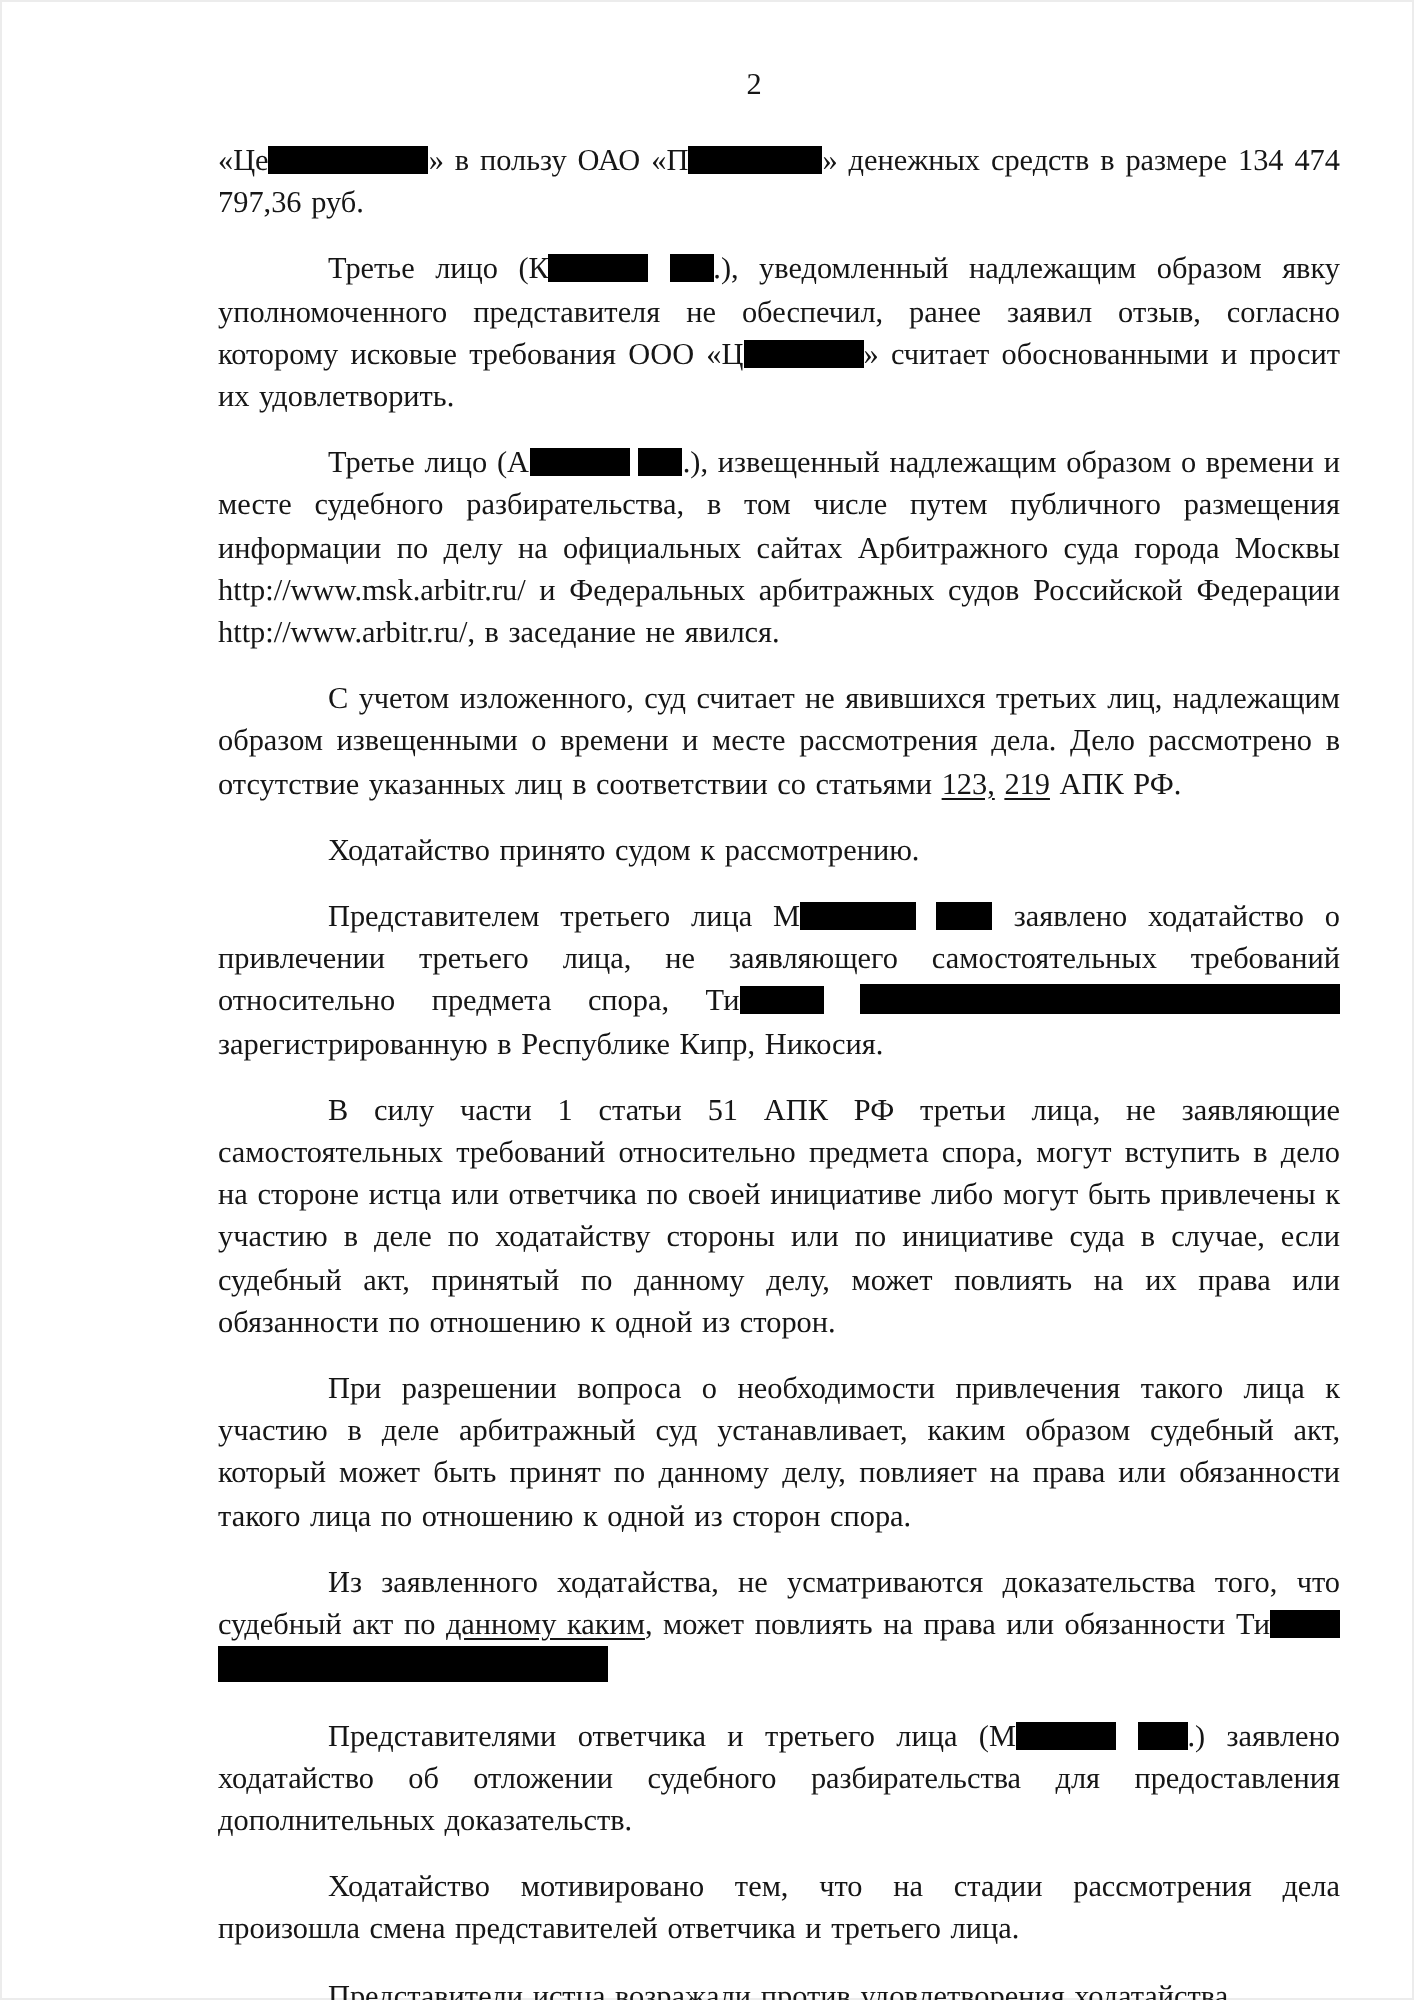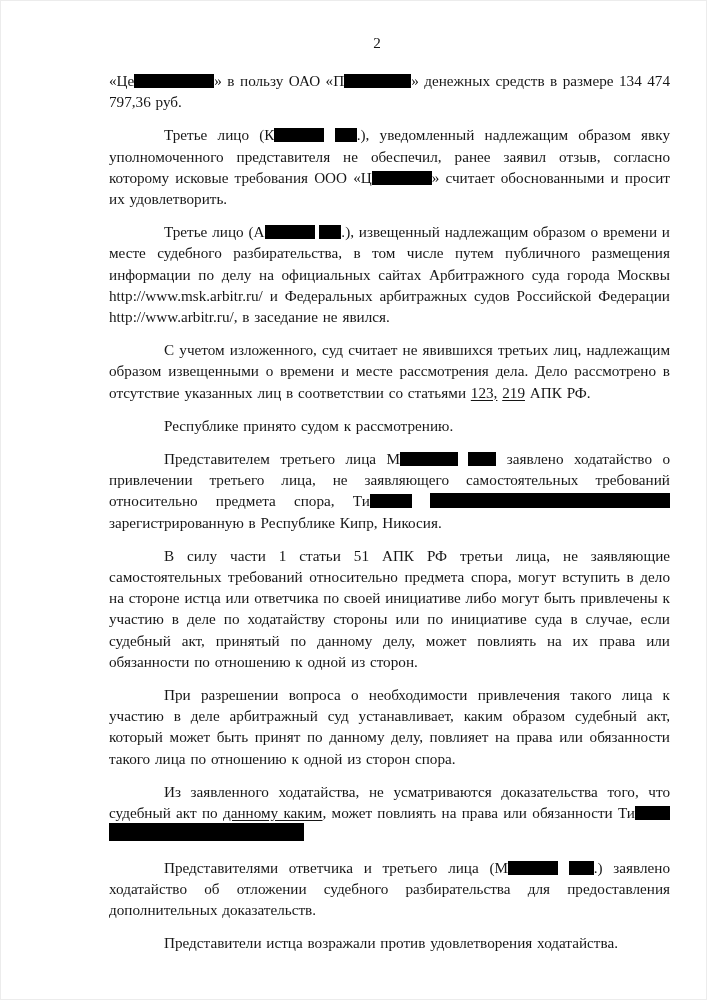--- a/index.html
+++ b/index.html
@@ -56,21 +56,22 @@
 </head>
 <body>
 
 <div class="page">
   <div class="page-number">2</div>
   <div class="content">
       <p class="para">«Це<span class="redact" style="width: 80px; background: rgb(0, 0, 0);"></span>» в пользу ОАО «П<span class="redact" style="width: 67px; background: rgb(0, 0, 0);"></span>» денежных средств в размере 134 474 797,36 руб.</p>
       <p class="para indent">Третье лицо (К<span class="redact" style="width: 50px; background: rgb(0, 0, 0);"></span> <span class="redact" style="width: 22px; background: rgb(0, 0, 0);"></span>.), уведомленный надлежащим образом явку уполномоченного представителя не обеспечил, ранее заявил отзыв, согласно которому исковые требования ООО «Ц<span class="redact" style="width: 60px; background: rgb(0, 0, 0);"></span>» считает обоснованными и просит их удовлетворить.</p>
       <p class="para indent">Третье лицо (А<span class="redact" style="width: 50px; background: rgb(0, 0, 0);"></span> <span class="redact" style="width: 22px; background: rgb(0, 0, 0);"></span>.), извещенный надлежащим образом о времени и месте судебного разбирательства, в том числе путем публичного размещения информации по делу на официальных сайтах Арбитражного суда города Москвы http://www.msk.arbitr.ru/ и Федеральных арбитражных судов Российской Федерации http://www.arbitr.ru/, в заседание не явился.</p>
       <p class="para indent">С учетом изложенного, суд считает не явившихся третьих лиц, надлежащим образом извещенными о времени и месте рассмотрения дела. Дело рассмотрено в отсутствие указанных лиц в соответствии со статьями <span class="u">123,</span> <span class="u">219</span> АПК РФ.</p>
-      <p class="para indent">Республике принято судом к рассмотрению.</p>
+      <p class="para indent">Ходатайство принято судом к рассмотрению.</p>
       <p class="para indent">Представителем третьего лица М<span class="redact" style="width: 58px; background: rgb(0, 0, 0);"></span> <span class="redact" style="width: 28px; background: rgb(0, 0, 0);"></span> заявлено ходатайство о привлечении третьего лица, не заявляющего самостоятельных требований относительно предмета спора, Ти<span class="redact" style="width: 42px; background: rgb(0, 0, 0);"></span> <span class="redact" style="width: 240px; height: 15px; background: rgb(0, 0, 0);"></span> зарегистрированную в Республике Кипр, Никосия.</p>
       <p class="para indent">В силу части 1 статьи 51 АПК РФ третьи лица, не заявляющие самостоятельных требований относительно предмета спора, могут вступить в дело на стороне истца или ответчика по своей инициативе либо могут быть привлечены к участию в деле по ходатайству стороны или по инициативе суда в случае, если судебный акт, принятый по данному делу, может повлиять на их права или обязанности по отношению к одной из сторон.</p>
       <p class="para indent">При разрешении вопроса о необходимости привлечения такого лица к участию в деле арбитражный суд устанавливает, каким образом судебный акт, который может быть принят по данному делу, повлияет на права или обязанности такого лица по отношению к одной из сторон спора.</p>
       <p class="para indent">Из заявленного ходатайства, не усматриваются доказательства того, что судебный акт по <span class="u">данному каким</span>, может повлиять на права или обязанности Ти<span class="redact" style="width: 35px; background: rgb(0, 0, 0);"></span> <span class="redact" style="width: 195px; height: 18px; background: rgb(0, 0, 0);"></span></p>
       <p class="para indent">Представителями ответчика и третьего лица (М<span class="redact" style="width: 50px; background: rgb(0, 0, 0);"></span> <span class="redact" style="width: 25px; background: rgb(0, 0, 0);"></span>.) заявлено ходатайство об отложении судебного разбирательства для предоставления дополнительных доказательств.</p>
+      <p class="para indent">Ходатайство мотивировано тем, что на стадии рассмотрения дела произошла смена представителей ответчика и третьего лица.</p>
       <p class="para indent">Представители истца возражали против удовлетворения ходатайства.</p>
     </div>
 </div>
 
 </body></html>

